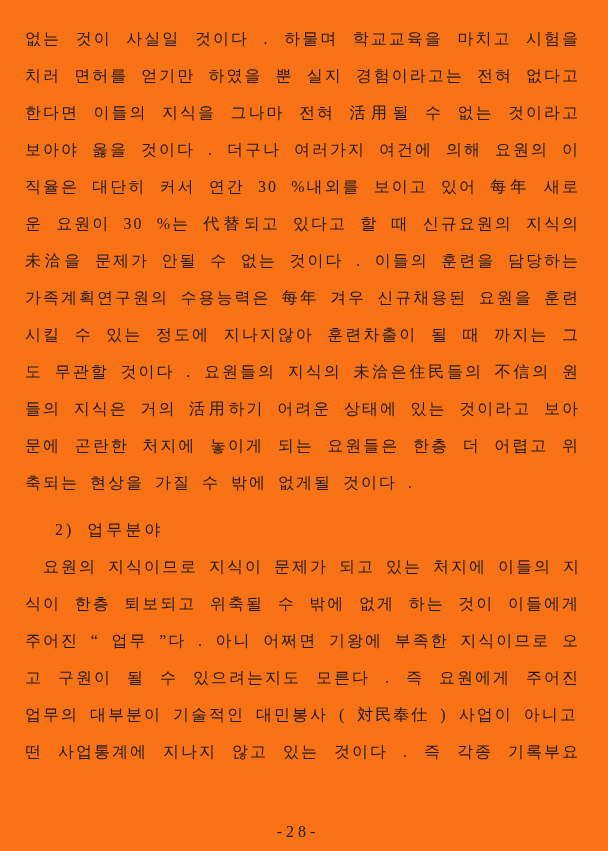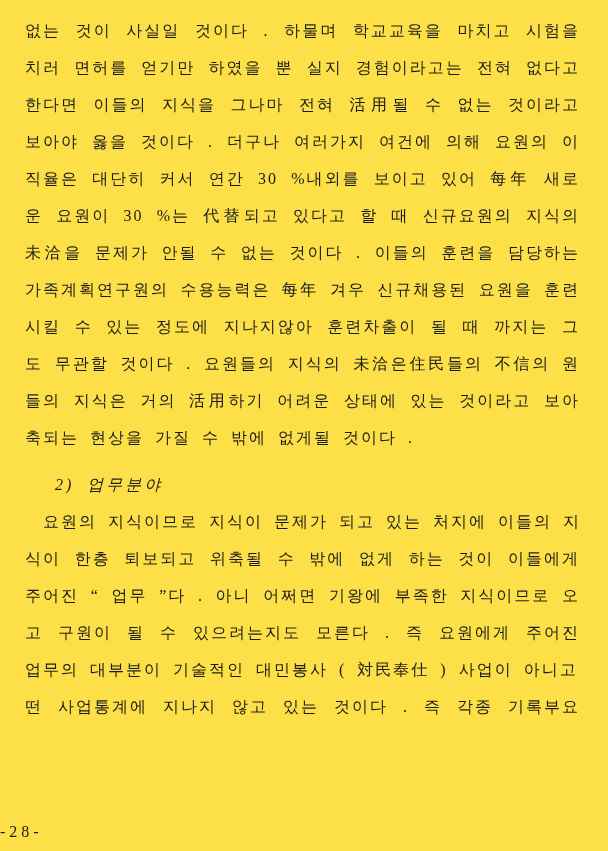--- a/index.html
+++ b/index.html
@@ -5,26 +5,26 @@
   html, body {
     margin: 0;
     padding: 0;
     background: #e8e8e8;
   }
   .page {
     position: relative;
     width: 608px;
     height: 851px;
     margin: 0 auto;
-    background: #fde047;
+    background: #f97316;
     color: #1b1b1b;
     font-family: "Liberation Serif", "DejaVu Serif", serif;
     overflow: hidden;
     box-sizing: border-box;
-    padding: 12px 28px 0 25px;
+    padding: 20px 28px 0 25px;
   }
   .para {
     width: 555px;
   }
   .line {
     font-size: 16px;
     letter-spacing: 2px;
     word-spacing: 5px;
     line-height: 37px;
     height: 37px;
@@ -38,31 +38,30 @@
     text-align-last: left;
   }
   .heading {
     font-size: 16px;
     letter-spacing: 3px;
     word-spacing: 6px;
     line-height: 37px;
     height: 37px;
     padding-left: 30px;
     margin-top: 10px;
-    font-style: italic;
   }
   .indent-first .line:first-child {
     padding-left: 18px;
   }
   .page-number {
     position: absolute;
     left: 0;
     right: 12px;
     bottom: 10px;
-    text-align: left;
+    text-align: center;
     font-size: 16px;
     letter-spacing: 4px;
     color: #1b1b1b;
   }
 </style>
 </head>
 <body>
 
 <div class="page">
 
@@ -71,20 +70,21 @@
     <div class="line">치러 면허를 얻기만 하였을 뿐 실지 경험이라고는 전혀 없다고</div>
     <div class="line">한다면 이들의 지식을 그나마 전혀 活用될 수 없는 것이라고</div>
     <div class="line">보아야 옳을 것이다 . 더구나 여러가지 여건에 의해 요원의 이</div>
     <div class="line">직율은 대단히 커서 연간 30 %내외를 보이고 있어 每年 새로</div>
     <div class="line">운 요원이 30 %는 代替되고 있다고 할 때 신규요원의 지식의</div>
     <div class="line">未洽을 문제가 안될 수 없는 것이다 . 이들의 훈련을 담당하는</div>
     <div class="line">가족계획연구원의 수용능력은 每年 겨우 신규채용된 요원을 훈련</div>
     <div class="line">시킬 수 있는 정도에 지나지않아 훈련차출이 될 때 까지는 그</div>
     <div class="line">도 무관할 것이다 . 요원들의 지식의 未洽은住民들의 不信의 원</div>
     <div class="line">들의 지식은 거의 活用하기 어려운 상태에 있는 것이라고 보아</div>
+    <div class="line">문에 곤란한 처지에 놓이게 되는 요원들은 한층 더 어렵고 위</div>
     <div class="line last">축되는 현상을 가질 수 밖에 없게될 것이다 .</div>
   </div>
 
   <div class="heading">2) 업무분야</div>
 
   <div class="para indent-first">
     <div class="line">요원의 지식이므로 지식이 문제가 되고 있는 처지에 이들의 지</div>
     <div class="line">식이 한층 퇴보되고 위축될 수 밖에 없게 하는 것이 이들에게</div>
     <div class="line">주어진 “ 업무 ”다 . 아니 어쩌면 기왕에 부족한 지식이므로 오</div>
     <div class="line">고 구원이 될 수 있으려는지도 모른다 . 즉 요원에게 주어진</div>

